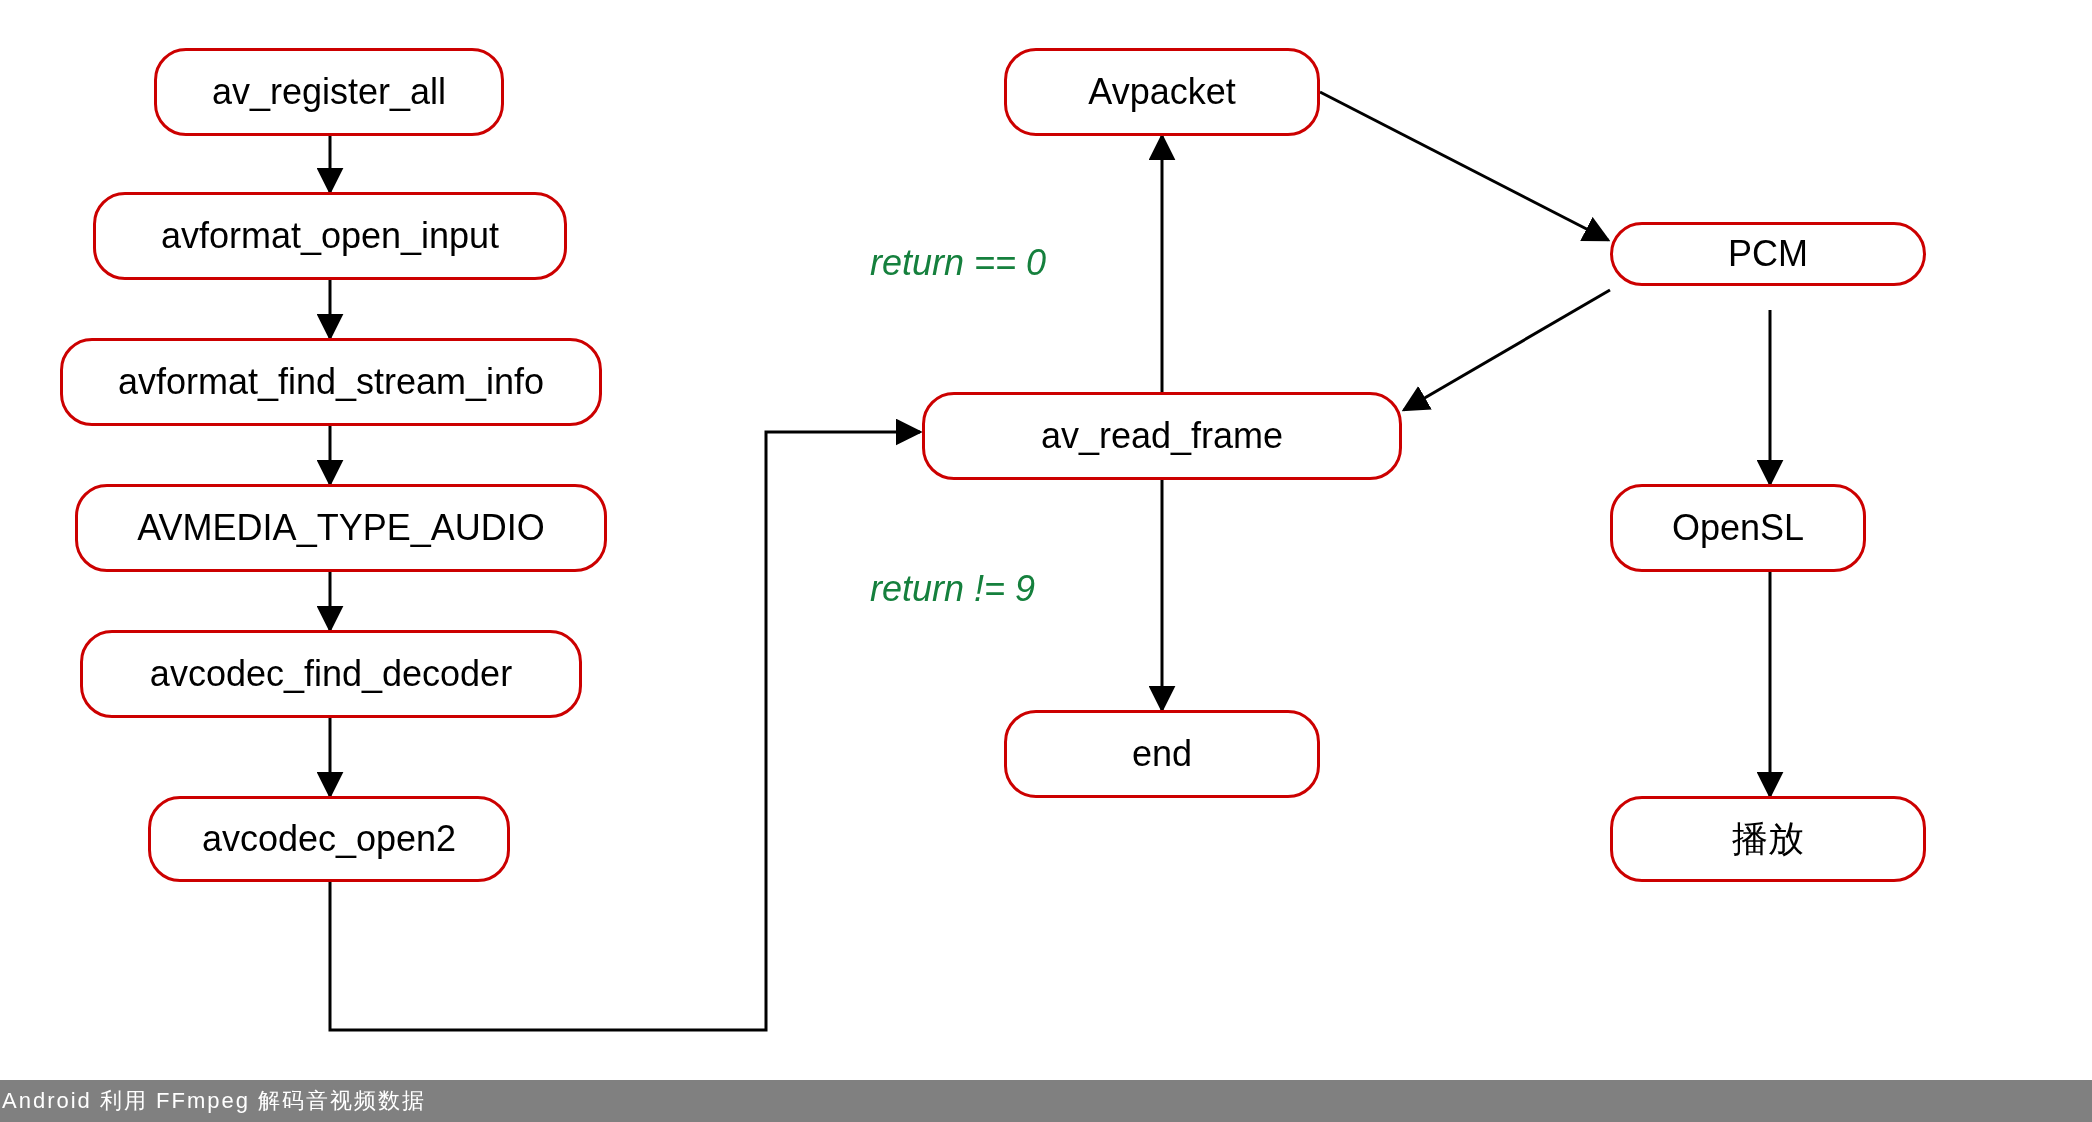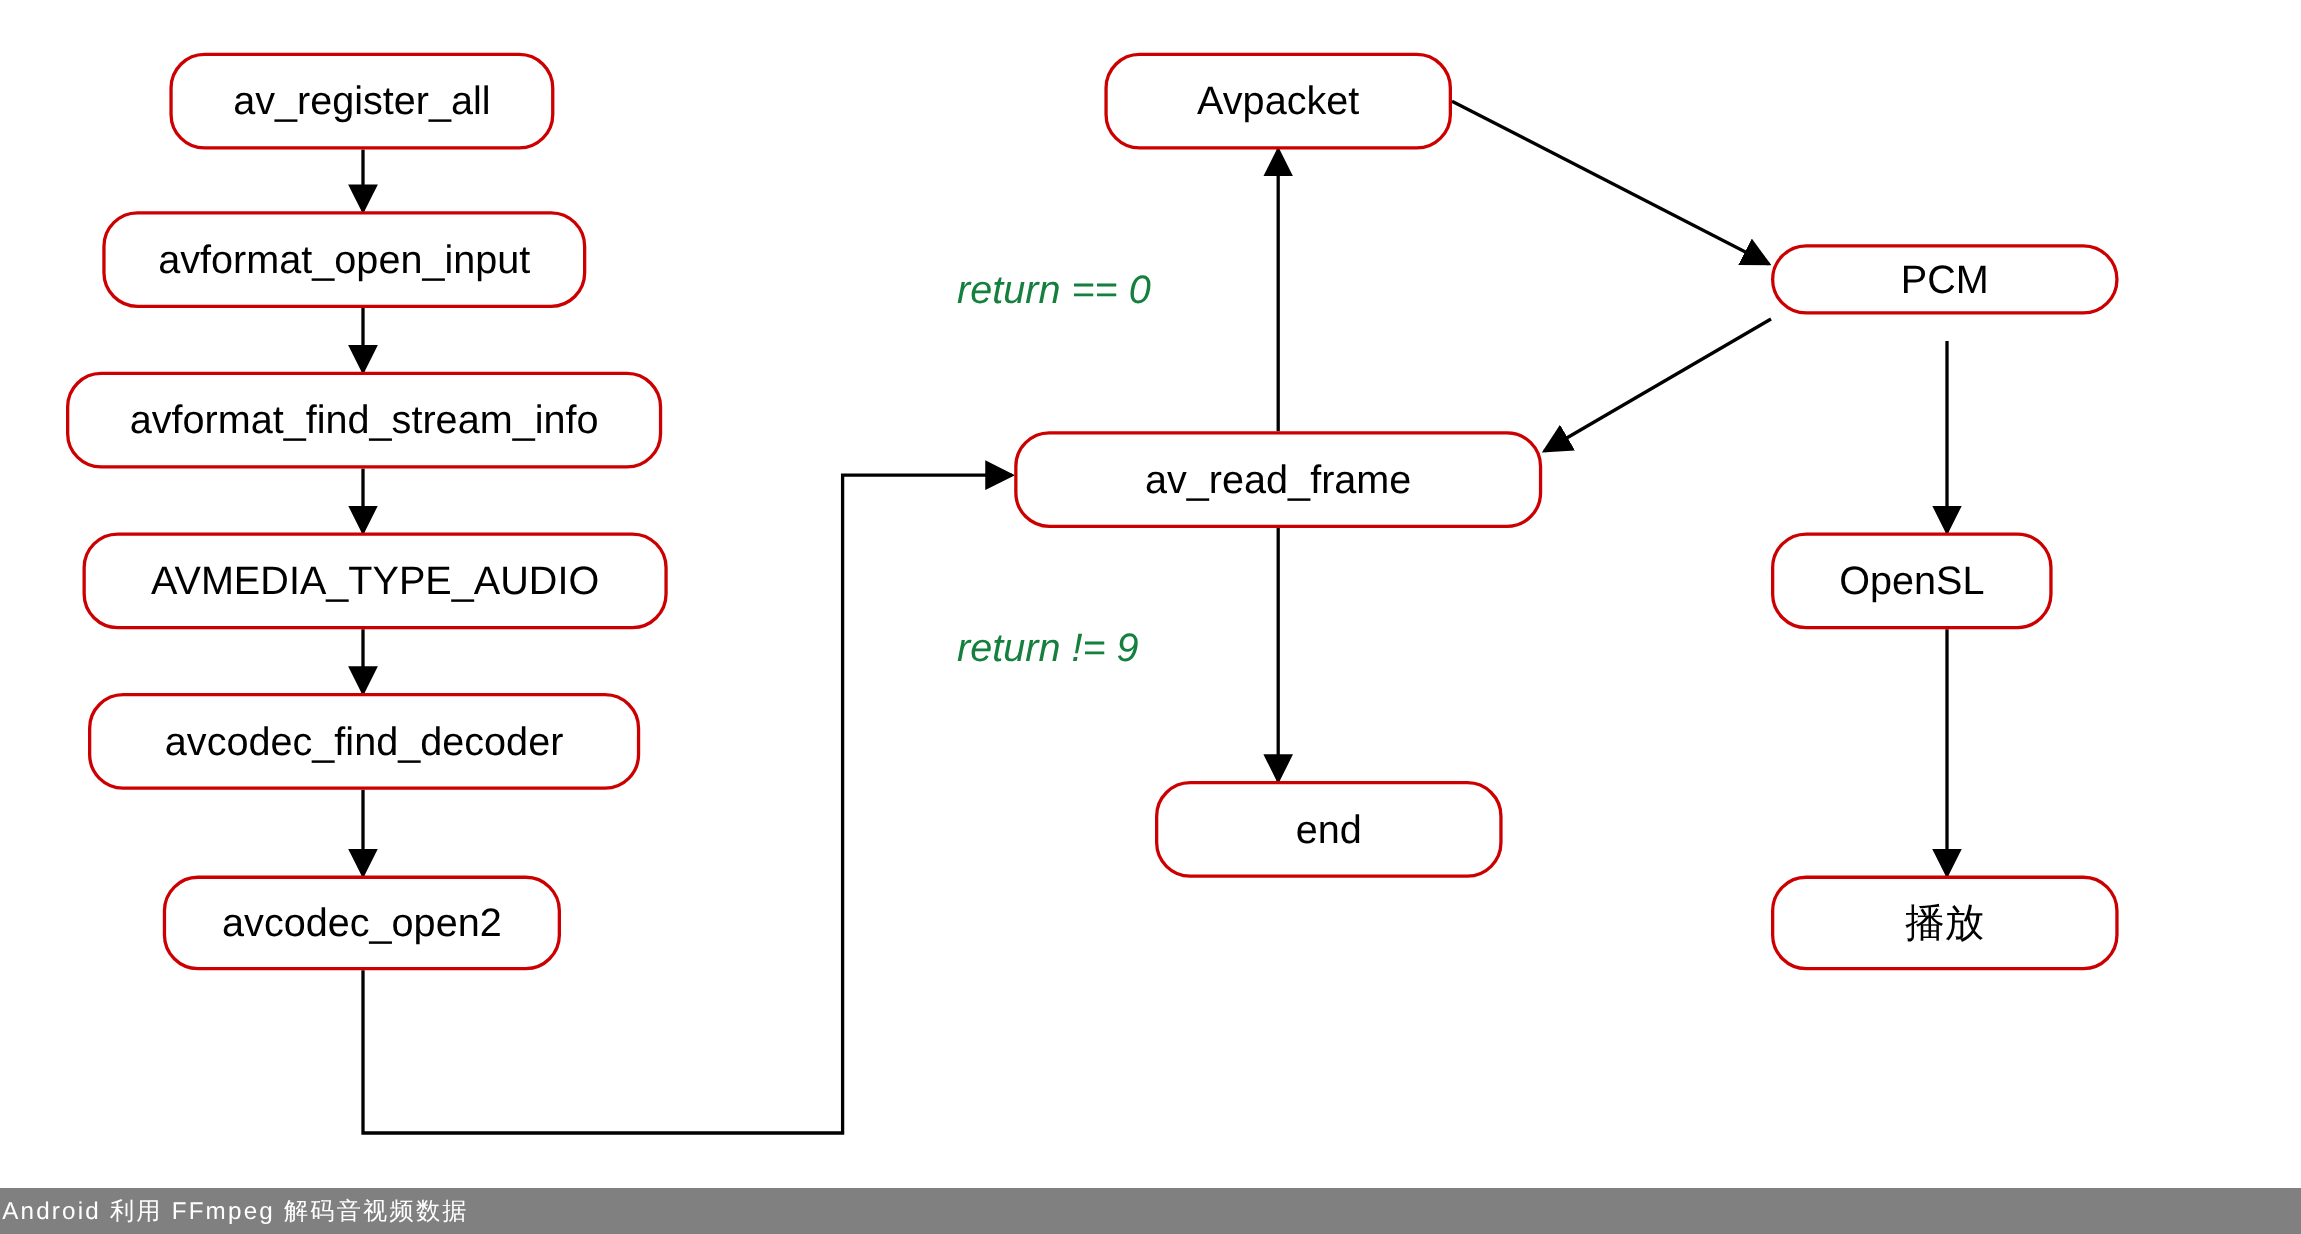--- a/index.html
+++ b/index.html
@@ -80,35 +80,35 @@
 
   <line x1="1610" y1="290" x2="1404" y2="410" stroke="#000" stroke-width="3" marker-end="url(#arrow)"></line>
 
   <line x1="1770" y1="310" x2="1770" y2="484" stroke="#000" stroke-width="3" marker-end="url(#arrow)"></line>
 
   <line x1="1770" y1="572" x2="1770" y2="796" stroke="#000" stroke-width="3" marker-end="url(#arrow)"></line>
 </svg>
 
 <div class="node" style="left:154px; top:48px; width:350px; height:88px;">av_register_all</div>
 
-<div class="node" style="left:93px; top:192px; width:440px; height:88px;">avformat_open_input</div>
+<div class="node" style="left:93px; top:192px; width:474px; height:88px;">avformat_open_input</div>
 
 <div class="node" style="left:60px; top:338px; width:542px; height:88px;">avformat_find_stream_info</div>
 
 <div class="node" style="left:75px; top:484px; width:532px; height:88px;">AVMEDIA_TYPE_AUDIO</div>
 
 <div class="node" style="left:80px; top:630px; width:502px; height:88px;">avcodec_find_decoder</div>
 
 <div class="node" style="left:148px; top:796px; width:362px; height:86px;">avcodec_open2</div>
 
 <div class="node" style="left:1004px; top:48px; width:316px; height:88px;">Avpacket</div>
 
 <div class="node" style="left:922px; top:392px; width:480px; height:88px;">av_read_frame</div>
 
-<div class="node" style="left:1004px; top:710px; width:316px; height:88px;margin-left:46px;">end</div>
+<div class="node" style="left:1004px; top:710px; width:316px; height:88px;">end</div>
 
 <div class="node" style="left:1610px; top:222px; width:316px; height:64px;">PCM</div>
 
 <div class="node" style="left:1610px; top:484px; width:256px; height:88px;">OpenSL</div>
 
 <div class="node" style="left:1610px; top:796px; width:316px; height:86px;">播放</div>
 
 <div class="edge-label" style="left:870px; top:242px;">return == 0</div>
 
 <div class="edge-label" style="left:870px; top:568px;">return != 9</div>

